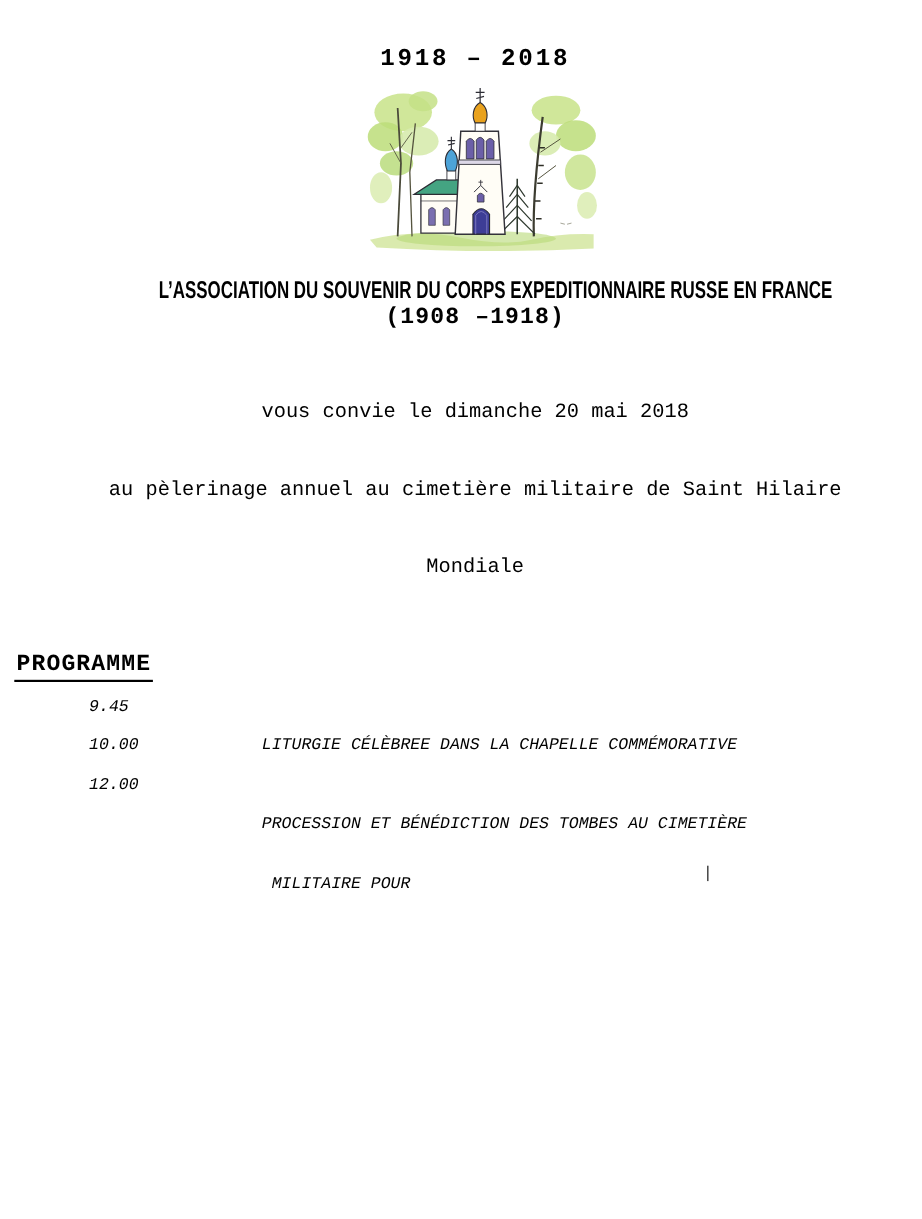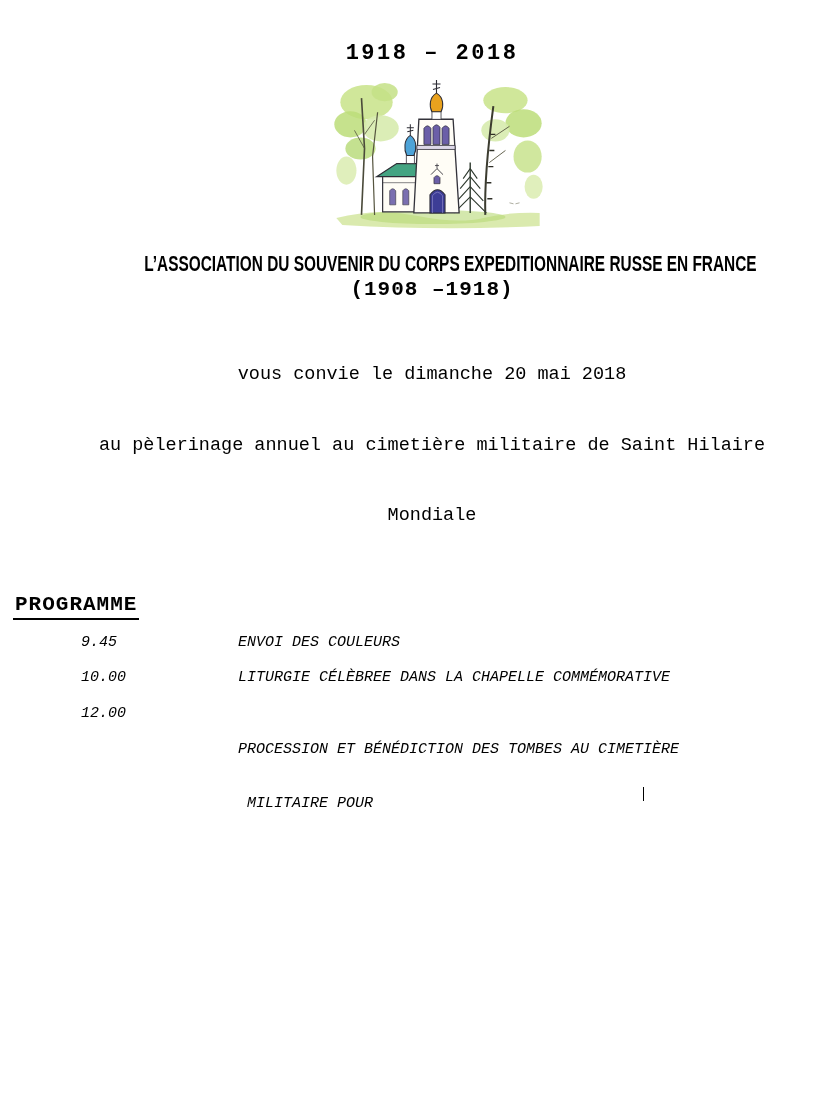--- a/index.html
+++ b/index.html
@@ -144,21 +144,20 @@
   </div>
 
   <div class="programme-heading">
     <span>PROGRAMME</span>
   </div>
 
   <div class="program">
 
     <div class="prow">
       <div class="ptime">9.45</div>
-      <div class="pdesc">ENVOI DES COULEURS</div>
     </div>
 
     <div class="prow">
       <div class="ptime">10.00</div>
       <div class="pdesc">LITURGIE CÉLÈBREE DANS LA CHAPELLE COMMÉMORATIVE</div>
     </div>
 
     <div class="prow">
       <div class="ptime">12.00</div>
       <div class="pdesc">

